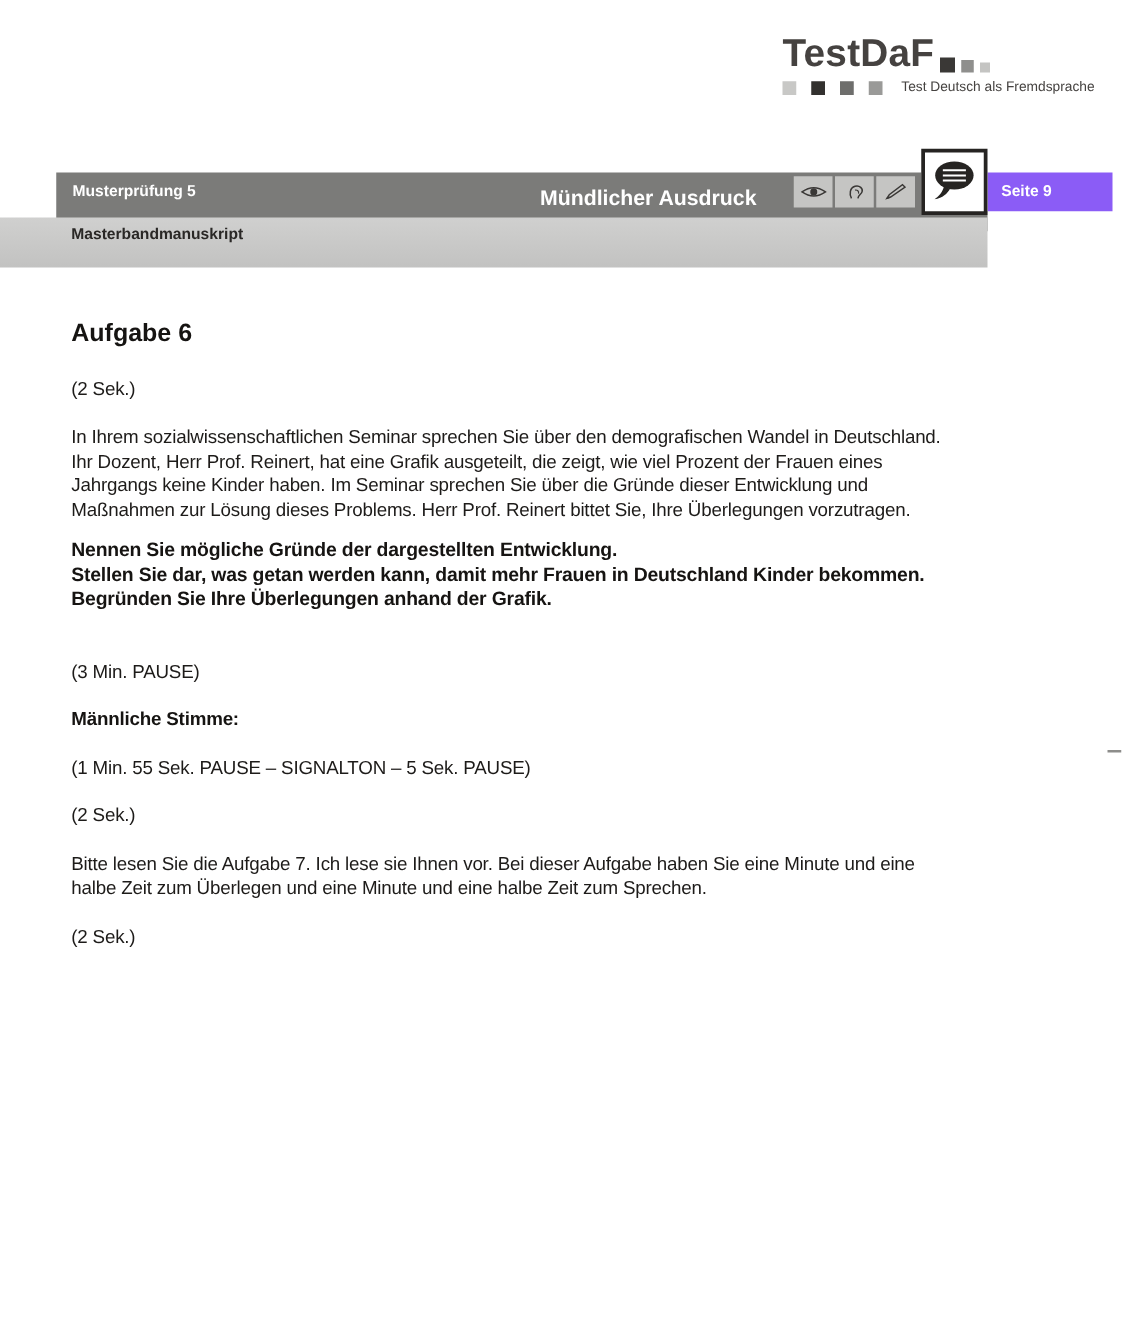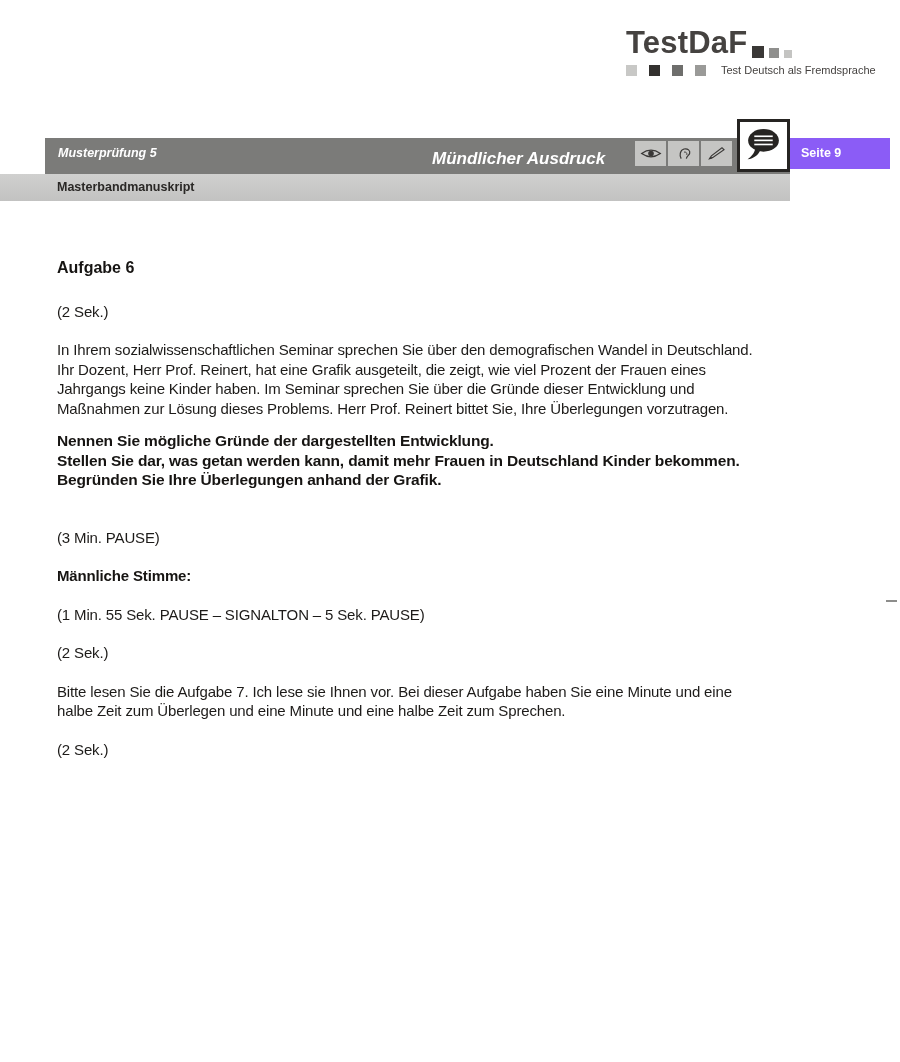--- a/index.html
+++ b/index.html
@@ -22,21 +22,20 @@
   .logo-row2 .sqa { background:#c8c8c6; }
   .logo-row2 .sqb { background:#33312f; }
   .logo-row2 .sqc { background:#6e6e6c; }
   .logo-row2 .sqd { background:#9a9a98; }
   .logo-tagline { font-size:11px; color:#454240; margin-left:3px; white-space:nowrap; }
 
   
   .header-bar {
     position:absolute; left:45px; top:138px; width:745px; height:47px;
     background:#7b7b79;
-    font-style:italic;
   }
   .exam-label {
     position:absolute; left:13px; top:0; line-height:31px;
     color:#ffffff; font-size:12.5px; font-weight:bold;
   }
   .section-label {
     position:absolute; left:387px; top:5px; line-height:31px;
     color:#ffffff; font-size:17px; font-weight:bold;
   }
   .skill-icons {
@@ -53,34 +52,34 @@
   }
   .page-box {
     position:absolute; left:790px; top:138px; width:100px; height:31px;
     background:#8b5cf6;
   }
   .page-box span {
     display:block; padding-left:11px; line-height:31px;
     color:#ffffff; font-size:12.5px; font-weight:bold;
   }
   .sub-bar {
-    position:absolute; left:0; top:174px; width:790px; height:27px;
+    position:absolute; left:0; top:174px; width:790px; height:40px;
     background:linear-gradient(#d0d0cf, #c2c2c1);
   }
   .sub-bar span {
     display:block; padding-left:57px; line-height:27px;
     color:#2a2826; font-size:12.5px; font-weight:bold;
   }
 
   
   .main {
     position:absolute; left:57px; top:258px; width:712px;
     font-size:15px; line-height:19.5px; letter-spacing:-0.15px; color:#1d1b19;
   }
-  .main .title { font-size:16px; font-weight:bold; letter-spacing:0; margin-bottom:24px; color:#161412; }
+  .main .title { font-size:20px; font-weight:bold; letter-spacing:0; margin-bottom:24px; color:#161412; }
   .main p { margin-bottom:19px; }
   .main .intro { margin-bottom:13px; }
   .tasks { font-weight:bold; font-size:15.5px; margin-bottom:38px; color:#161412; }
   .voice-label { font-weight:bold; color:#161412; }
   .voice-text { font-style:italic; }
 
   .crop-mark { position:absolute; left:886px; top:600px; width:11px; height:2px; background:#8d8d8b; }
 </style>
 </head>
 <body>

